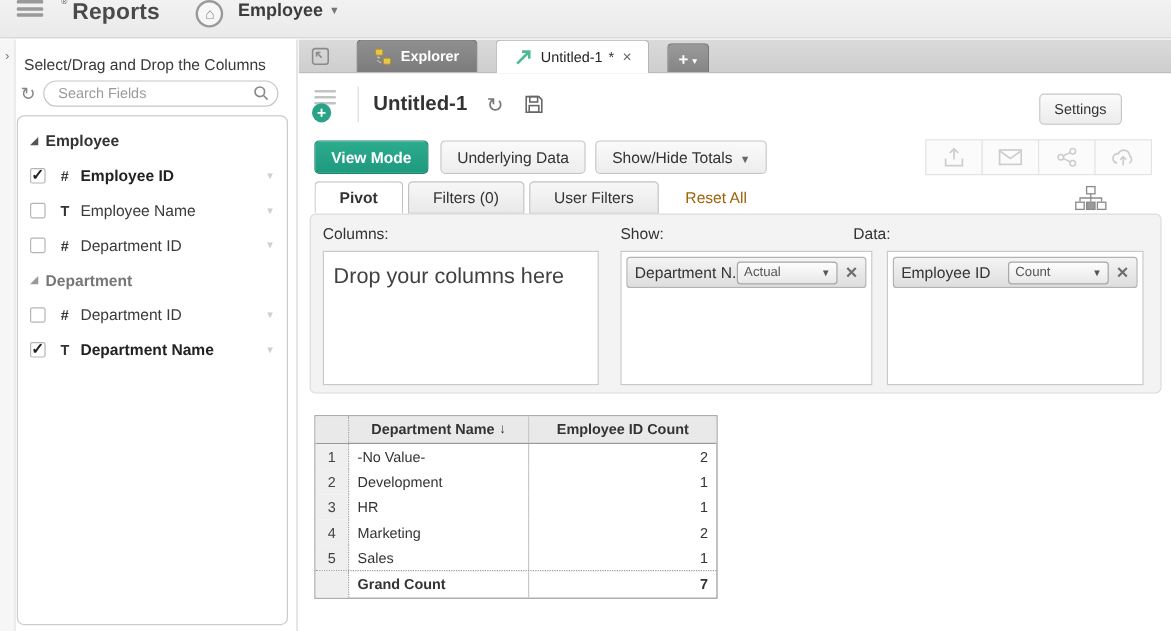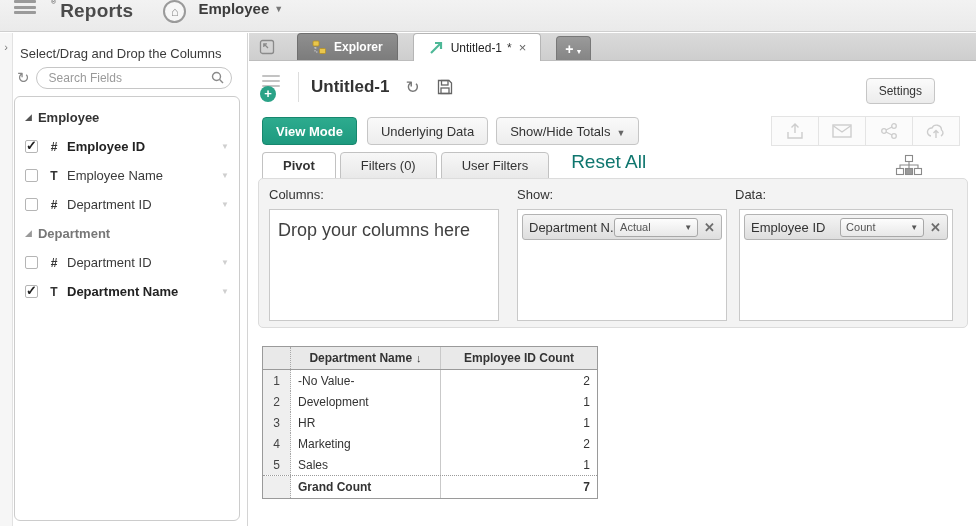--- a/index.html
+++ b/index.html
@@ -132,21 +132,21 @@
     display:flex; align-items:center; justify-content:center; margin-left:-1px; cursor:pointer;
   }
 
   .subtabs { position:absolute; top:118px; left:13px; display:flex; align-items:flex-end;}
   .stab {
     height:27px; padding:0 20px; display:flex; align-items:center;
     border:1px solid #c2c2c2; border-radius:4px 4px 0 0; margin-right:4px;
     background:linear-gradient(#f7f7f7,#e9e9e9); font-size:13px; color:#333; cursor:pointer;
   }
   .stab.active { background:#fff; font-weight:bold; border-bottom-color:#fff;}
-  .reset-link { margin:0 0 6px 18px; color:#0f766e; font-size:19px; cursor:pointer; text-decoration:none;}
+  .reset-link { margin:0 0 6px 18px; color:#a16207; font-size:13px; cursor:pointer; text-decoration:none;}
   .hier-ic { position:absolute; top:121px; left:645px; cursor:pointer;}
 
   .pivot-panel {
     position:absolute; top:145px; left:9px; width:710px; height:150px;
     background:#f3f3f3; border:1px solid #dcdcdc; border-radius:5px;
   }
   .zone-label { position:absolute; font-size:13px; color:#333;}
   .dropzone { position:absolute; top:30px; height:112px; background:#fff; border:1px solid #c9c9c9; padding:4px;}
   .dz-placeholder { color:#404040; font-size:18px; padding:6px 4px;}
   .pill {
@@ -402,21 +402,21 @@
       <div class="pill">
         <span class="pill-name">Department N...</span>
         <span class="pill-dd">
           <span class="dd-val">Actual</span>
           <span class="dd-caret">▼</span>
         </span>
         <span class="pill-x">✕</span>
       </div>
     </div>
 
-    <span class="zone-label" style="left:476px; top:8px;">Data:</span>
+    <span class="zone-label" style="left:452px; top:8px;">Data:</span>
     <div class="dropzone" style="left:480px; width:214px;">
       <div class="pill">
         <span class="pill-name">Employee ID</span>
         <span class="pill-dd">
           <span class="dd-val">Count</span>
           <span class="dd-caret">▼</span>
         </span>
         <span class="pill-x">✕</span>
       </div>
     </div>

